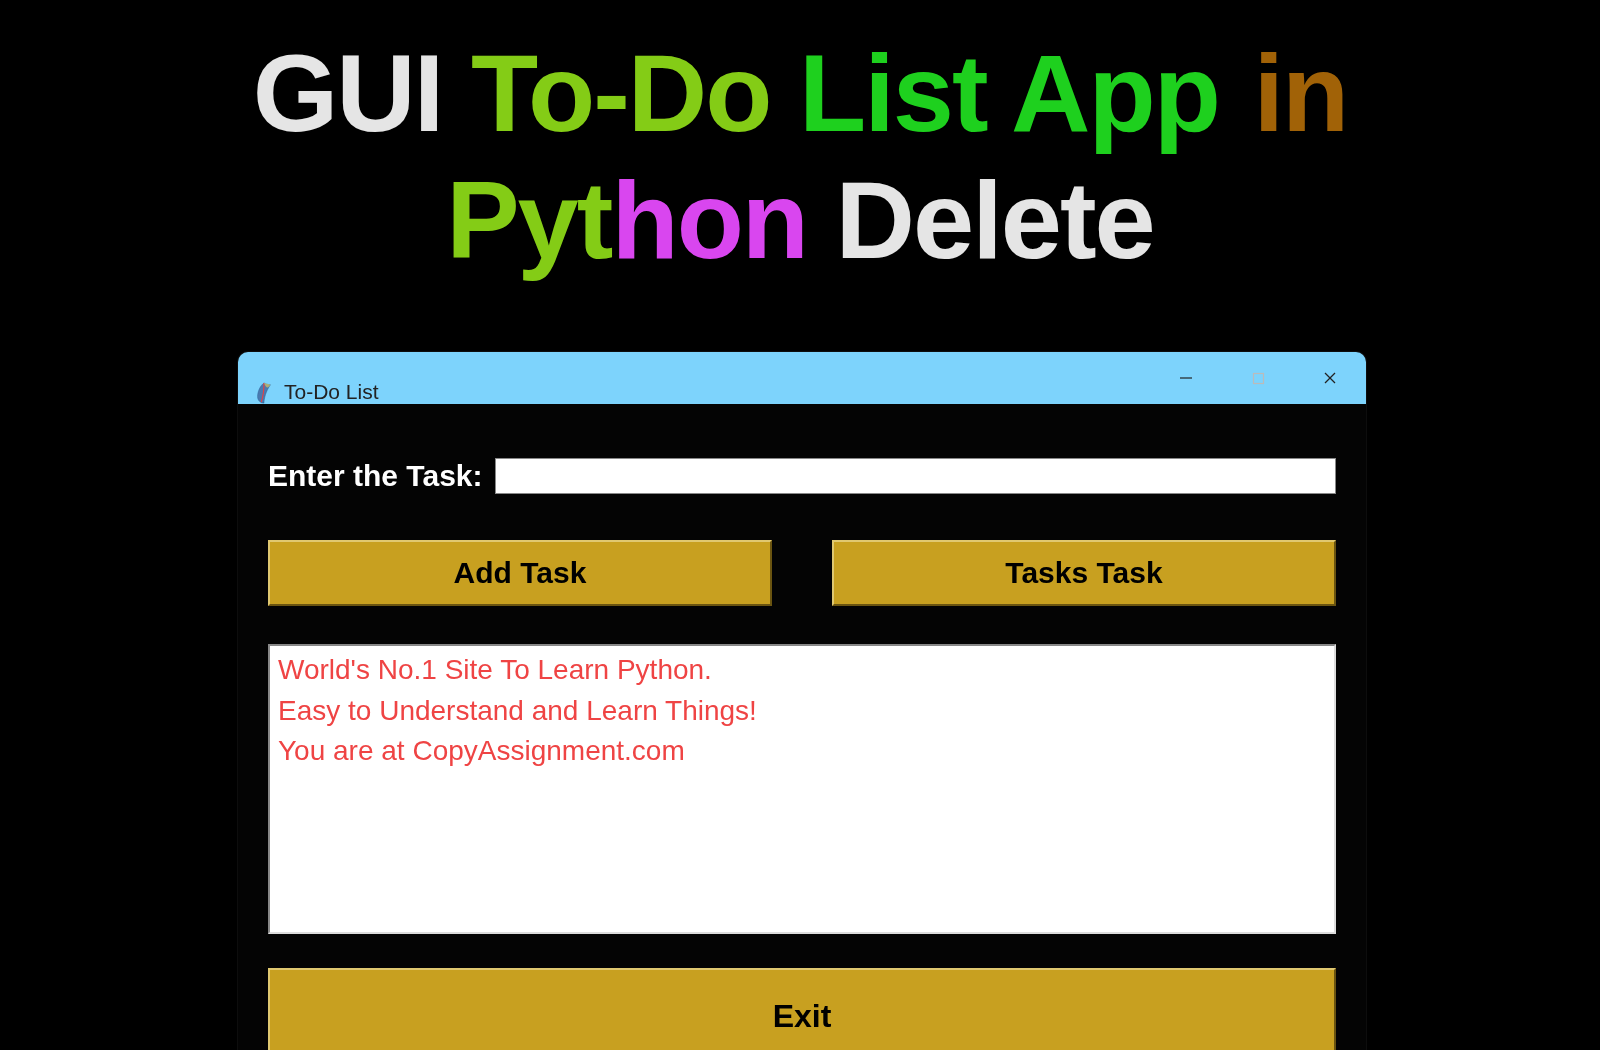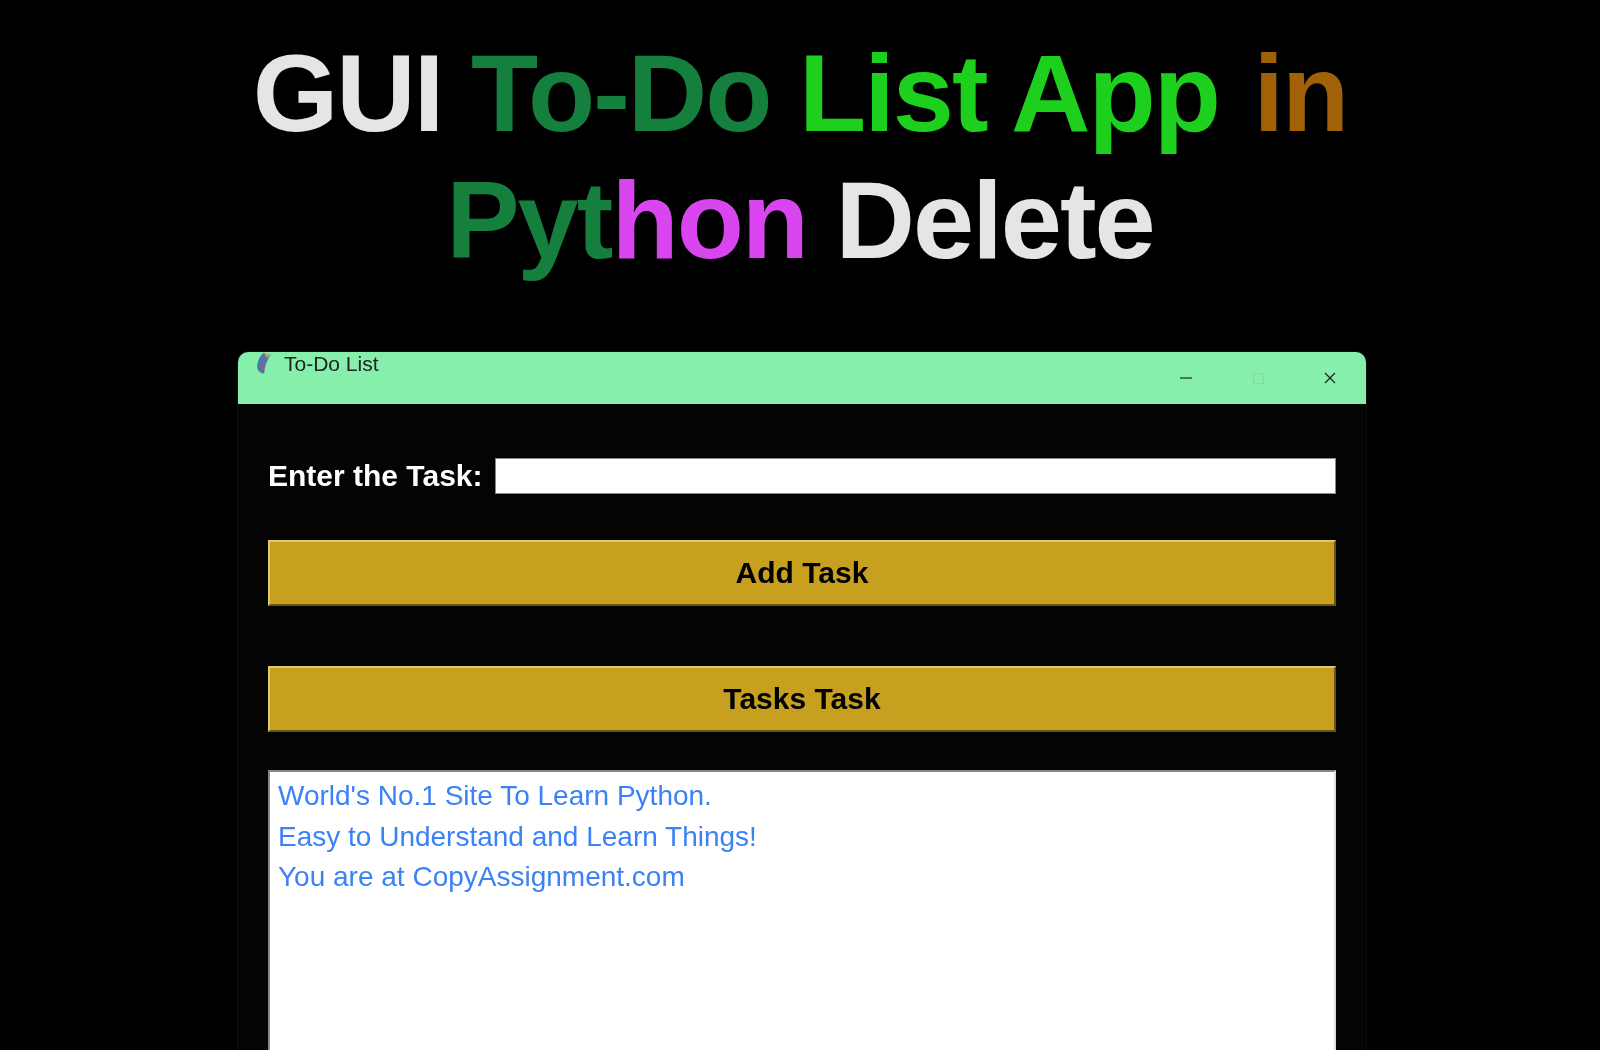--- a/index.html
+++ b/index.html
@@ -16,40 +16,40 @@
     }
     .banner {
       text-align: center;
       padding-top: 30px;
       font-weight: 900;
       font-size: 110px;
       line-height: 1.15;
       letter-spacing: -2px;
     }
     .c-red { color: #e5e5e5; }
-    .c-yellow { color: #15803d; }
+    .c-yellow { color: #84cc16; }
     .c-green { color: #1ed01e; }
     .c-white { color: #a16207; margin-left: 6px; }
     .c-cyan { color: #d946ef; }
 
     .window {
       position: absolute;
       left: 238px;
       top: 352px;
       width: 1128px;
       background: #040404;
       border-radius: 10px 10px 0 0;
       box-shadow: 0 0 0 1px rgba(255,255,255,0.05);
     }
     .titlebar {
       height: 52px;
-      background: #86efac;
+      background: #7dd3fc;
       border-radius: 10px 10px 0 0;
       display: flex;
-      align-items: flex-start;
+      align-items: flex-end;
       padding: 0 12px;
       position: relative;
     }
     .app-icon {
       width: 20px;
       height: 22px;
       margin-right: 10px;
       margin-left: 4px;
     }
     .title-text {
@@ -100,21 +100,20 @@
       border: 1px solid #888;
       font-size: 18px;
       padding: 0 6px;
     }
 
     .btn-row {
       display: flex;
       justify-content: space-between;
       margin-top: 46px;
       gap: 60px;
-      flex-direction: column;
     }
     .action-btn {
       flex: 1;
       background: #c8a020;
       border-top: 2px solid #e0c870;
       border-left: 2px solid #e0c870;
       border-right: 2px solid #6a5410;
       border-bottom: 2px solid #6a5410;
       color: #000;
       font-size: 30px;
@@ -126,21 +125,21 @@
 
     .listbox {
       margin-top: 38px;
       background: #fff;
       border: 2px solid #888;
       border-right-color: #ddd;
       border-bottom-color: #ddd;
       height: 290px;
       padding: 4px 8px;
       font-size: 28px;
-      color: #3b82f6;
+      color: #ef4444;
       line-height: 1.45;
       overflow: hidden;
     }
     .list-item {
       display: block;
     }
 
     .exit-btn {
       margin-top: 34px;
       width: 100%;

